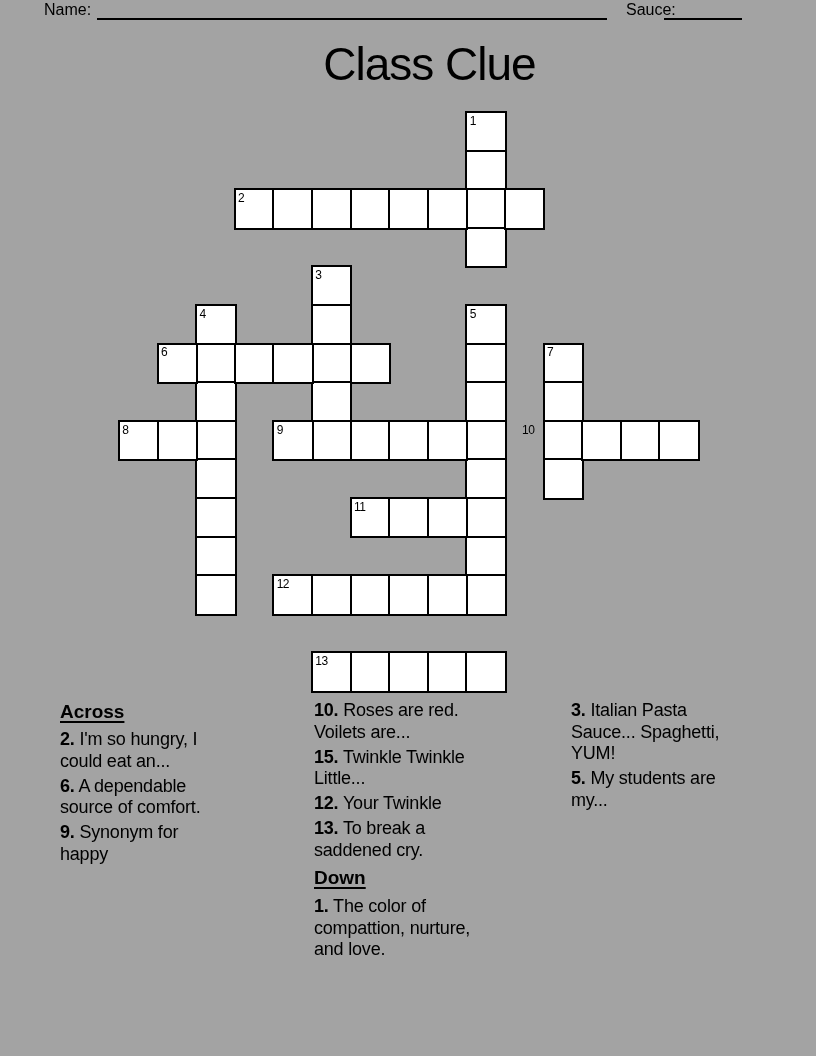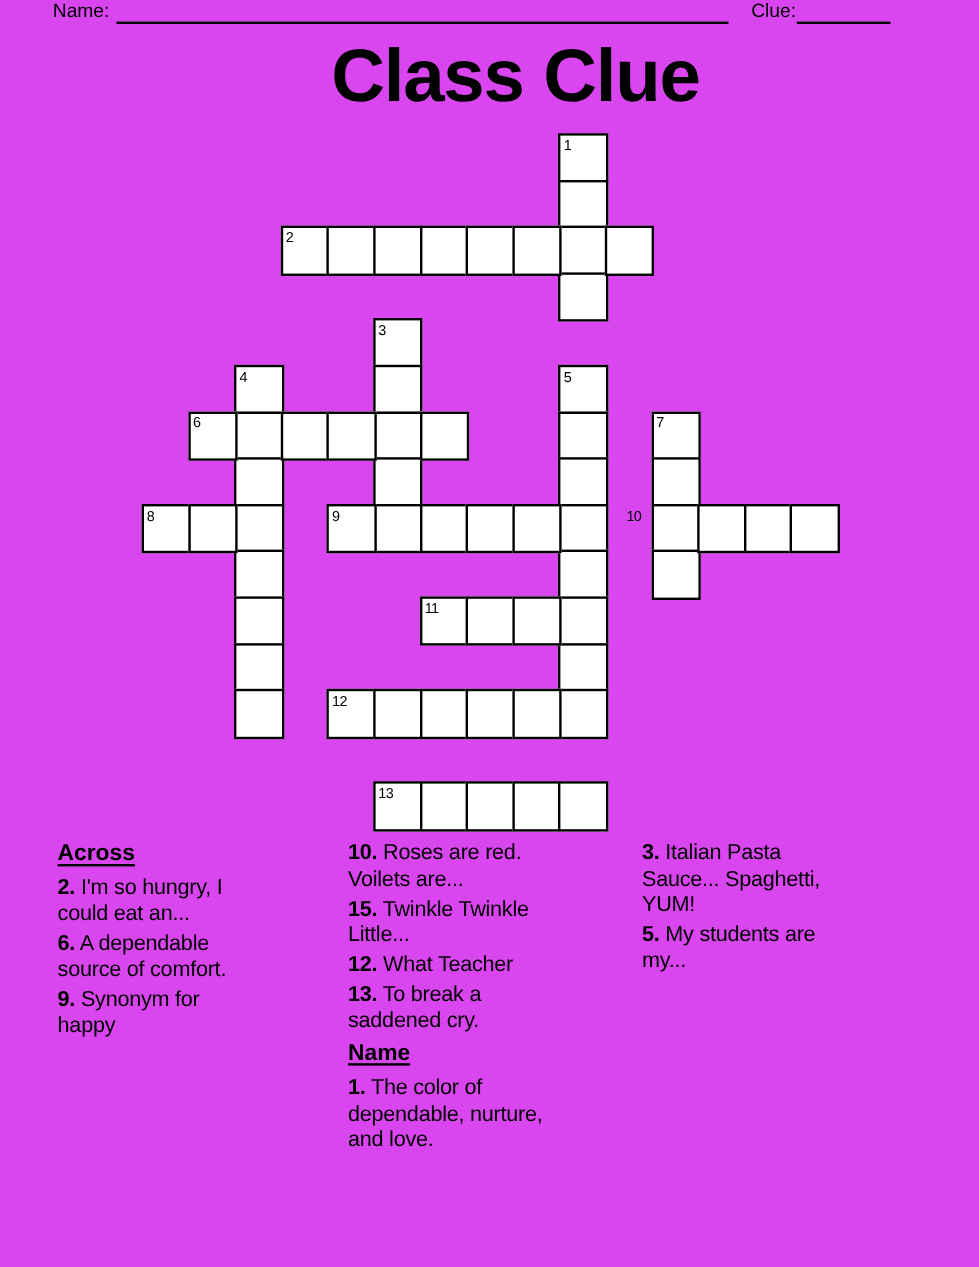--- a/index.html
+++ b/index.html
@@ -1,20 +1,20 @@
 <!DOCTYPE html>
 <html><head>
 <meta charset="utf-8">
 <style>
   html,body{margin:0;padding:0;background:#e8e8e8;}
   #page{
     position:relative;
     width:816px;height:1056px;
     margin:0 auto;
-    background:#d946ef;
+    background:#a3a3a3;
     font-family:"Liberation Sans","DejaVu Sans",sans-serif;
     color:#000;
     overflow:hidden;
   }
   
   .hdr-label{
     position:absolute;
     font-size:16px;
     line-height:18px;
     color:#000;
@@ -28,22 +28,22 @@
     height:16px;
     top:2px;
   }
   #name-line{left:97px;width:510px;}
   #date-line{left:664px;width:78px;}
   
   #page-title{
     position:absolute;
     left:0;right:0;top:36px;
     text-align:center;
-    font-size:62px;
-    font-weight:bold;
+    font-size:46px;
+    font-weight:normal;
     letter-spacing:-1px;
     line-height:56px;
     padding-left:43px;
   }
   
   #crossword-grid{position:absolute;left:0;top:0;width:816px;height:700px;}
   .cell{
     position:absolute;
     width:41.4px;height:41.4px;
     box-sizing:border-box;
@@ -58,21 +58,21 @@
     color:#000;
     z-index:3;
   }
   
   #clues{
     position:absolute;
     left:48px;top:700px;
     width:726px;
     display:flex;
   }
-  .clue-col{flex:0 0 auto;}
+  .clue-col{flex:0 0 auto;margin-left:12px;}
   #clue-col-1{width:200px;margin-right:42px;}
   #clue-col-2{width:222px;margin-right:23px;}
   #clue-col-3{width:239px;}
   .clue-heading{
     font-size:19px;
     font-weight:bold;
     line-height:23px;
     text-decoration:underline;
     text-decoration-thickness:2px;
     text-underline-offset:3px;
@@ -89,21 +89,21 @@
   .ctext{white-space:pre-line;}
 </style>
 </head>
 <body>
 
 <div id="page">
 
   <span id="name-label" class="hdr-label">Name:</span>
   <div id="name-line" class="write-line"></div>
 
-  <span id="date-label" class="hdr-label">Clue:</span>
+  <span id="date-label" class="hdr-label">Sauce:</span>
   <div id="date-line" class="write-line"></div>
 
   <div id="page-title">Class Clue</div>
 
   <div id="crossword-grid">
       <div class="cell" style="left: 465.4px; top: 111px;"></div>
       <div class="cell" style="left: 465.4px; top: 149.6px;"></div>
       <div class="cell" style="left: 465.4px; top: 188.2px;"></div>
       <div class="cell" style="left: 465.4px; top: 226.8px;"></div>
       <div class="cell" style="left: 233.8px; top: 188.2px;"></div>
@@ -187,26 +187,26 @@
         <div class="clue"><span class="cnum">6.</span><span class="ctext"> A dependable
 source of comfort.</span></div>
         <div class="clue"><span class="cnum">9.</span><span class="ctext"> Synonym for
 happy</span></div>
       </div>
     <div id="clue-col-2" class="clue-col">
         <div class="clue"><span class="cnum">10.</span><span class="ctext"> Roses are red.
 Voilets are...</span></div>
         <div class="clue"><span class="cnum">15.</span><span class="ctext"> Twinkle Twinkle
 Little...</span></div>
-        <div class="clue"><span class="cnum">12.</span><span class="ctext"> What Teacher</span></div>
+        <div class="clue"><span class="cnum">12.</span><span class="ctext"> Your Twinkle</span></div>
         <div class="clue"><span class="cnum">13.</span><span class="ctext"> To break a
 saddened cry.</span></div>
-        <div class="clue-heading mt">Name</div>
+        <div class="clue-heading mt">Down</div>
         <div class="clue"><span class="cnum">1.</span><span class="ctext"> The color of
-dependable, nurture,
+compattion, nurture,
 and love.</span></div>
       </div>
     <div id="clue-col-3" class="clue-col">
         <div class="clue"><span class="cnum">3.</span><span class="ctext"> Italian Pasta
 Sauce... Spaghetti,
 YUM!</span></div>
         <div class="clue"><span class="cnum">5.</span><span class="ctext"> My students are
 my...</span></div>
       </div>
   </div>

